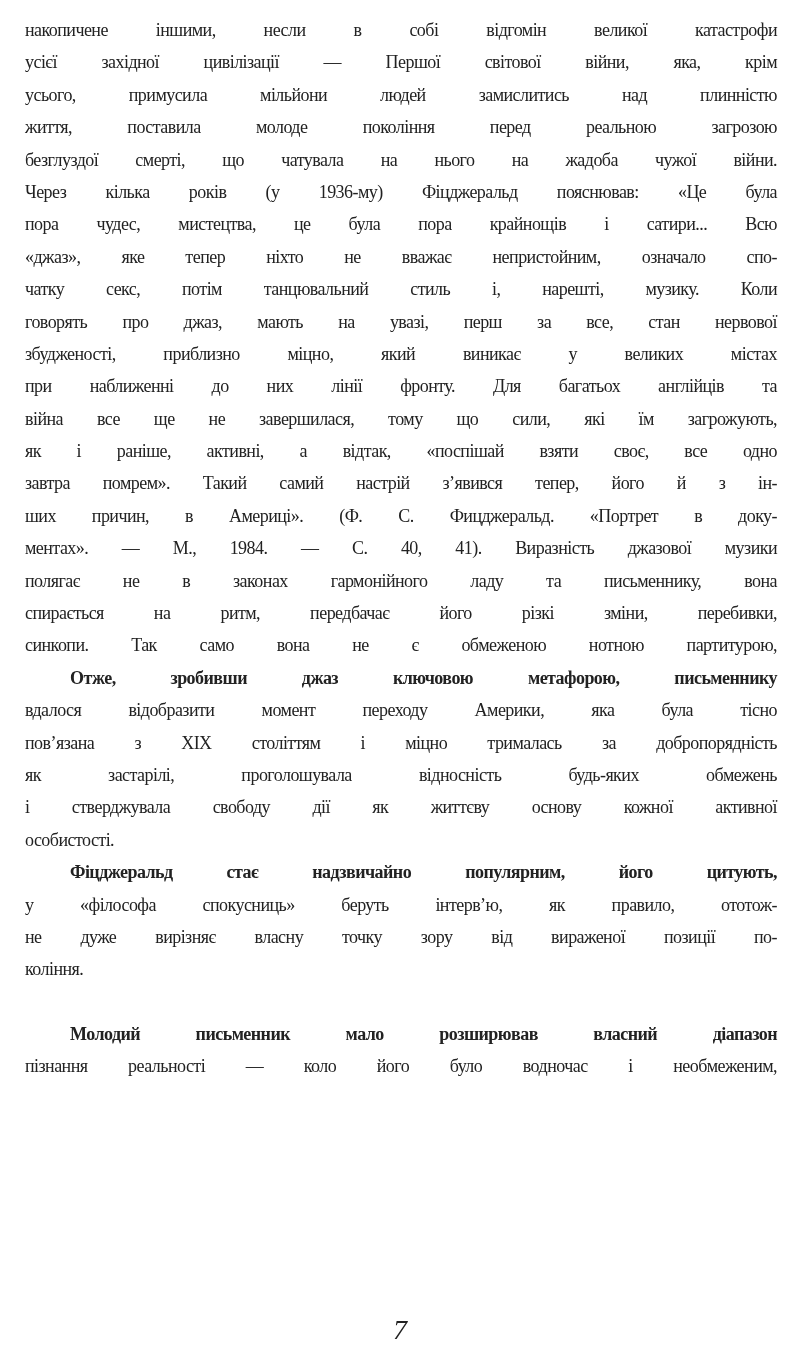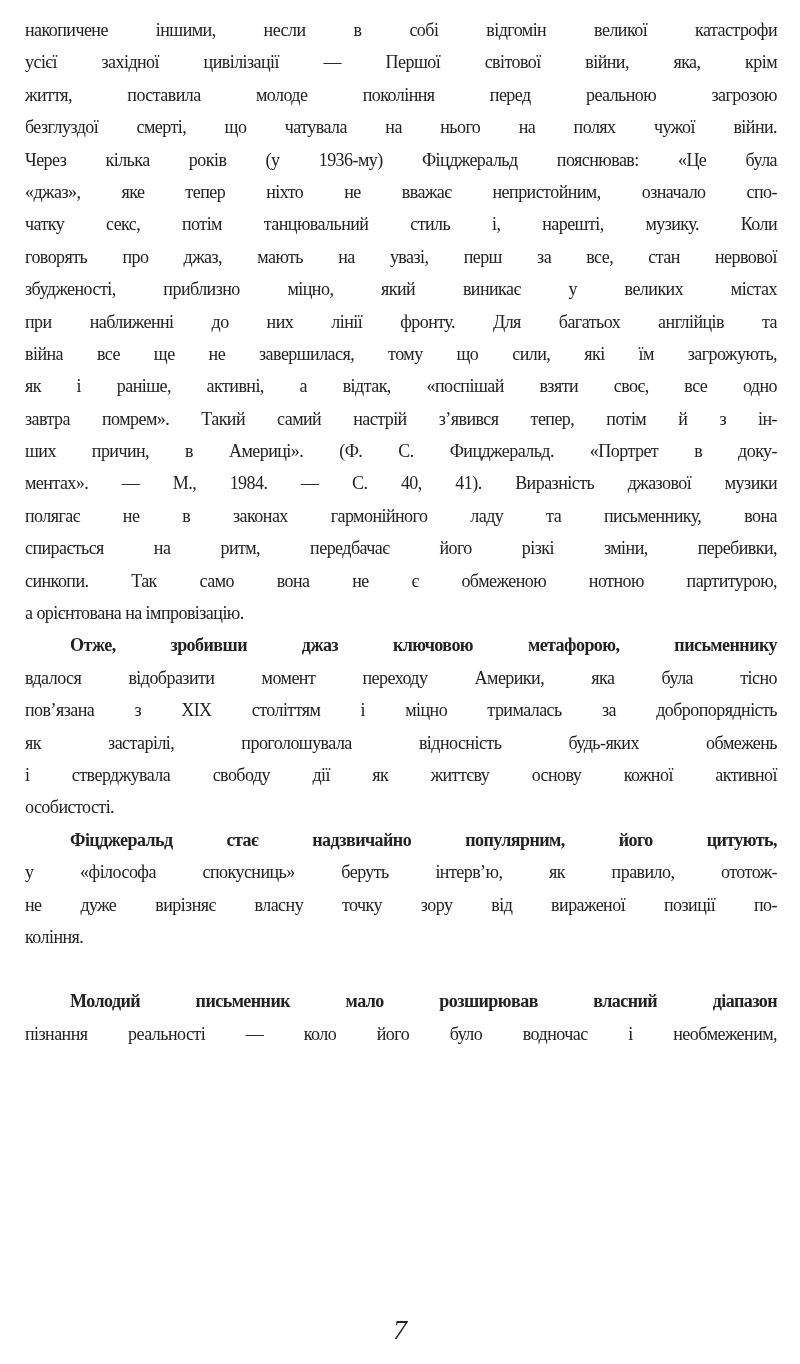--- a/index.html
+++ b/index.html
@@ -55,37 +55,38 @@
     }
   </style>
 </head>
 <body>
 
 <div class="page">
 
   <div>
     <span class="line">накопичене іншими, несли в собі відгомін великої катастрофи</span>
     <span class="line">усієї західної цивілізації — Першої світової війни, яка, крім</span>
+    <span class="line">усього, примусила мільйони людей замислитись над плинністю</span>
     <span class="line">життя, поставила молоде покоління перед реальною загрозою</span>
-    <span class="line">безглуздої смерті, що чатувала на нього на полях чужої війни.</span>
+    <span class="line">безглуздої смерті, що чатувала на нього на жадоба чужої війни.</span>
     <span class="line">Через кілька років (у 1936-му) Фіцджеральд пояснював: «Це була</span>
+    <span class="line">пора чудес, мистецтва, це була пора крайнощів і сатири... Всю</span>
     <span class="line">«джаз», яке тепер ніхто не вважає непристойним, означало спо-</span>
     <span class="line">чатку секс, потім танцювальний стиль і, нарешті, музику. Коли</span>
     <span class="line">говорять про джаз, мають на увазі, перш за все, стан нервової</span>
     <span class="line">збудженості, приблизно міцно, який виникає у великих містах</span>
     <span class="line">при наближенні до них лінії фронту. Для багатьох англійців та</span>
     <span class="line">війна все ще не завершилася, тому що сили, які їм загрожують,</span>
     <span class="line">як і раніше, активні, а відтак, «поспішай взяти своє, все одно</span>
-    <span class="line">завтра помрем». Такий самий настрій з’явився тепер, потім й з ін-</span>
+    <span class="line">завтра помрем». Такий самий настрій з’явився тепер, його й з ін-</span>
     <span class="line">ших причин, в Америці». (Ф. С. Фицджеральд. «Портрет в доку-</span>
     <span class="line">ментах». — М., 1984. — С. 40, 41). Виразність джазової музики</span>
     <span class="line">полягає не в законах гармонійного ладу та письменнику, вона</span>
     <span class="line">спирається на ритм, передбачає його різкі зміни, перебивки,</span>
     <span class="line">синкопи. Так само вона не є обмеженою нотною партитурою,</span>
-    <span class="line last">а орієнтована на імпровізацію.</span>
   </div>
 
   <div>
     <span class="line indent">Отже, зробивши джаз ключовою метафорою, письменнику</span>
     <span class="line">вдалося відобразити момент переходу Америки, яка була тісно</span>
     <span class="line">пов’язана з XIX століттям і міцно трималась за добропорядність</span>
     <span class="line">як застарілі, проголошувала відносність будь-яких обмежень</span>
     <span class="line">і стверджувала свободу дії як життєву основу кожної активної</span>
     <span class="line last">особистості.</span>
   </div>

